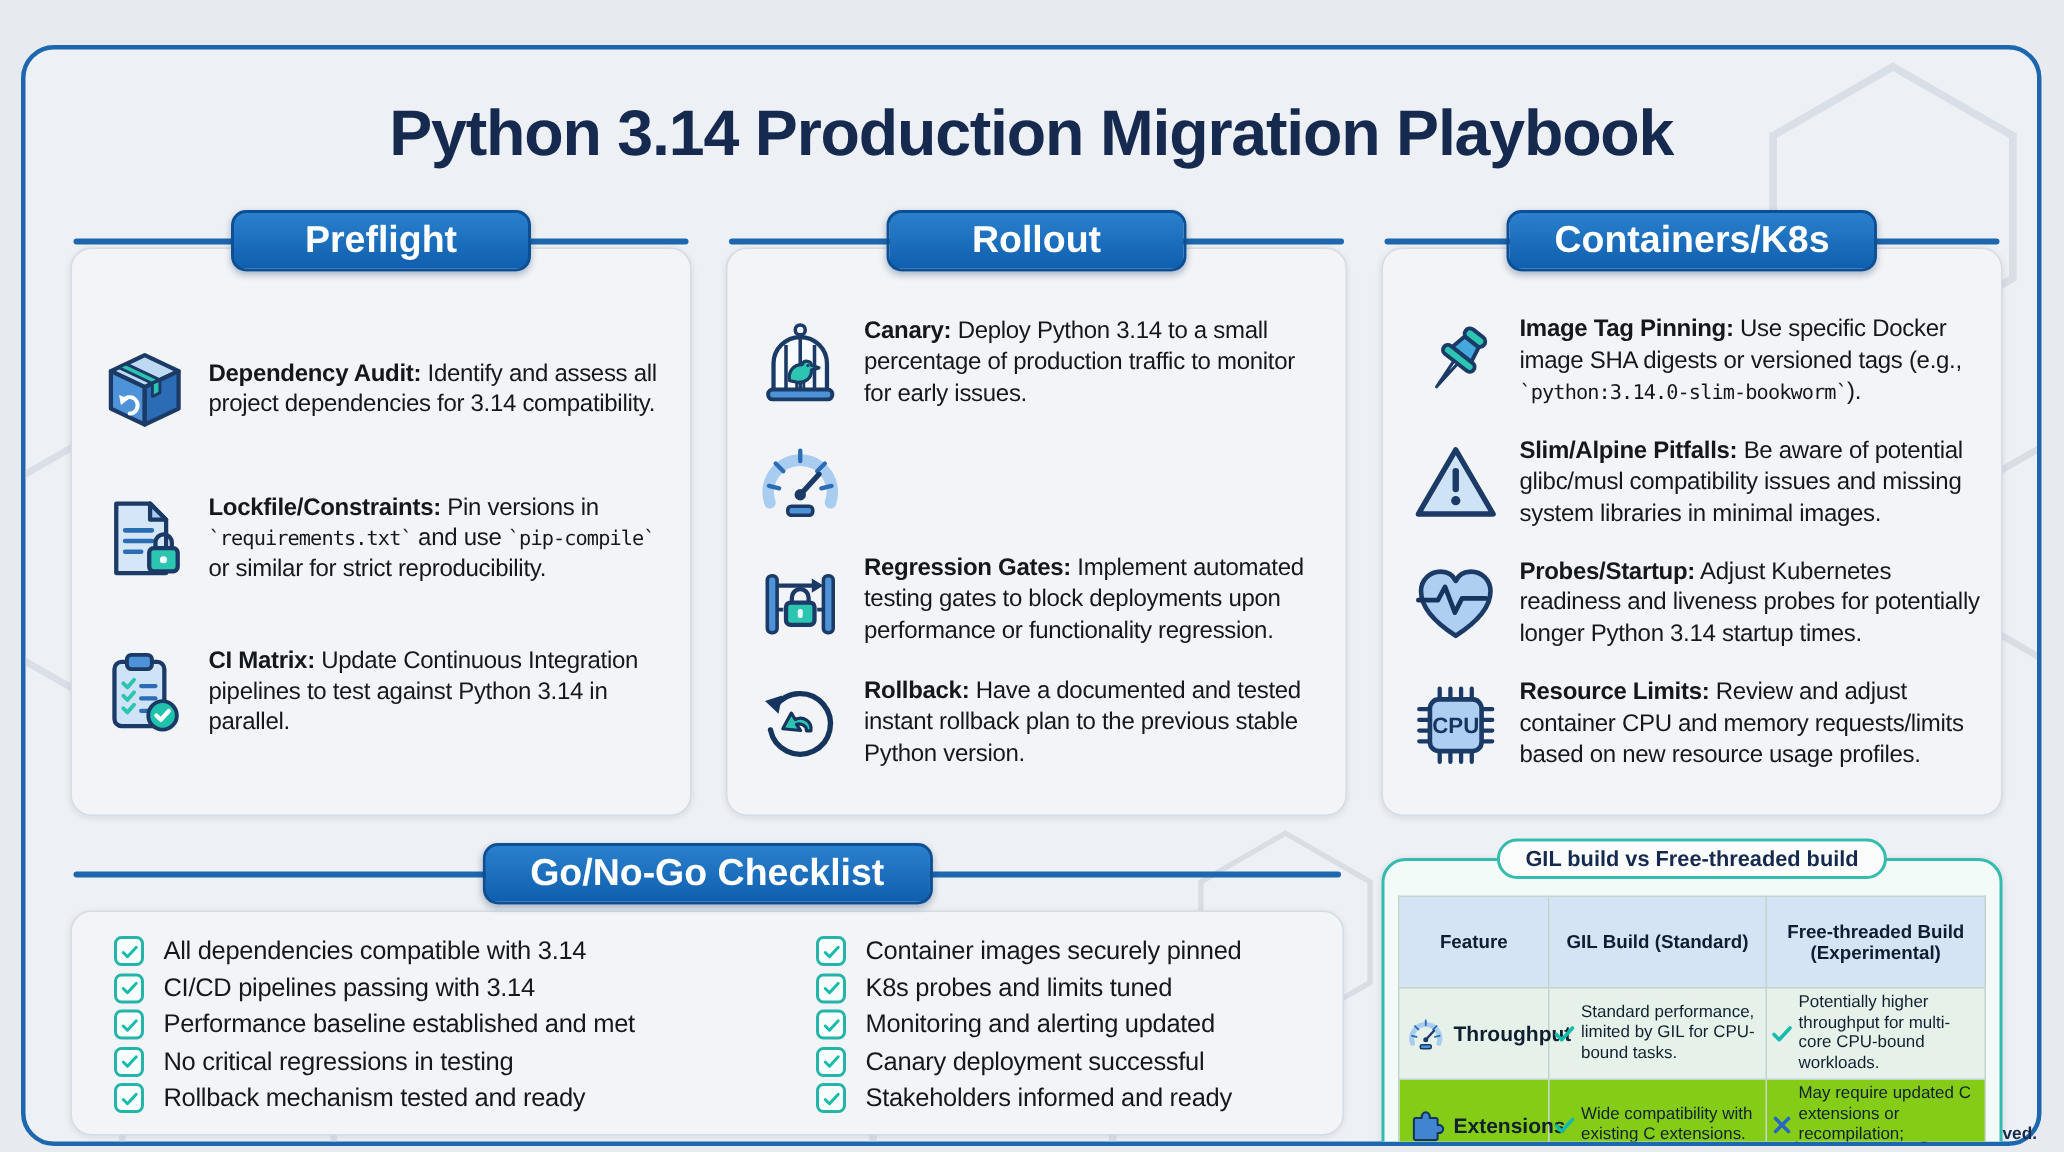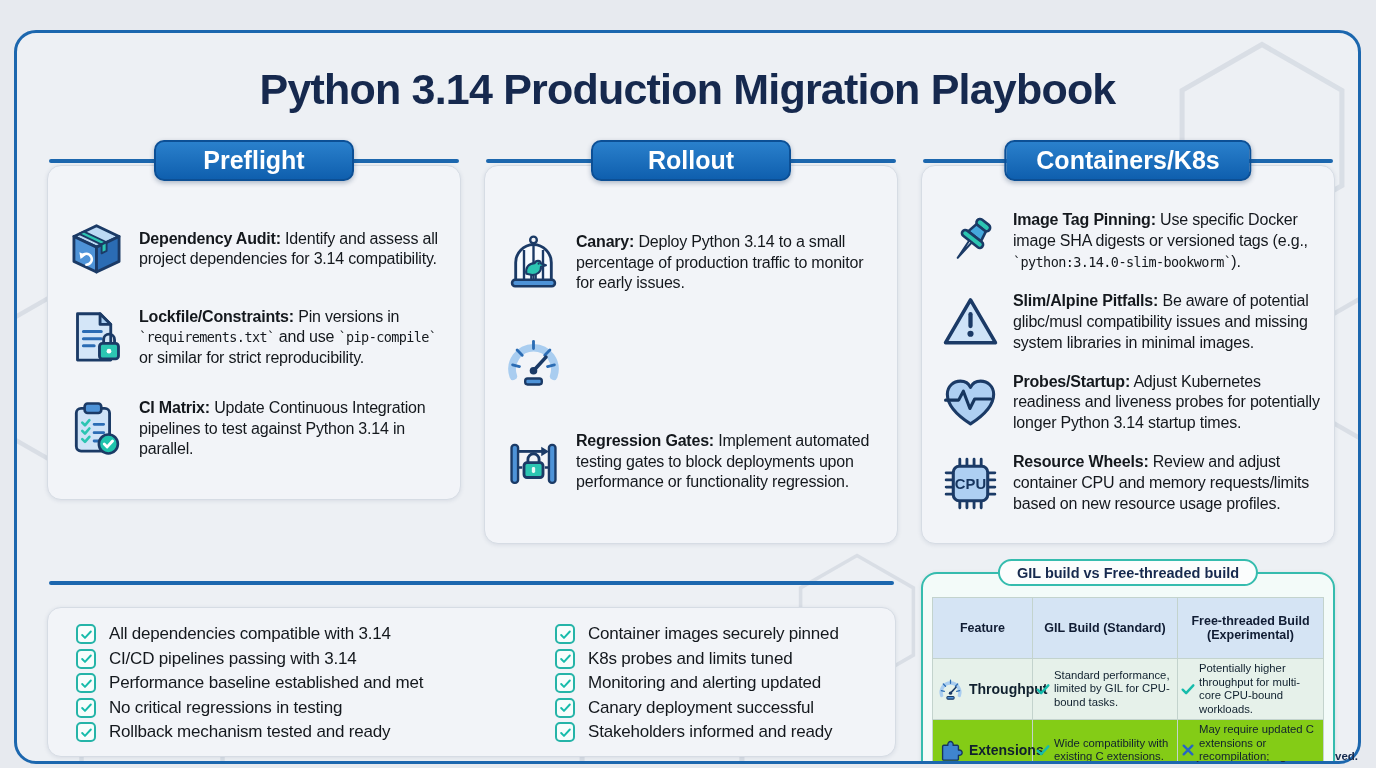--- a/index.html
+++ b/index.html
@@ -34,21 +34,21 @@
     background:#f2f4f8;border:1.5px solid #d6dce4;border-radius:14px;
     box-shadow:0 1px 4px rgba(30,50,90,.10);box-sizing:border-box;
   }
   .card.col{display:flex;flex-direction:column;justify-content:space-evenly;padding:26px 14px 10px 20px;}
   .item{display:flex;align-items:center;gap:14px;}
   .icn{width:57px;height:57px;flex:0 0 57px;}
   .txt{font-size:16px;line-height:1.3;letter-spacing:-.2px;}
   .txt b{font-weight:bold;}
   code{font-family:"DejaVu Sans Mono",monospace;font-size:13.5px;letter-spacing:-.6px;}
   
-  .card.check{display:grid;grid-template-columns:440px 1fr;padding:16px 2px 14px 28px;gap:11px;}
+  .card.check{display:grid;grid-template-columns:440px 1fr;padding:16px 2px 14px 28px;}
   .ckcol{display:flex;flex-direction:column;justify-content:space-between;}
   .ckcol.right{padding-left:28px;}
   .ck{display:flex;align-items:center;gap:13px;font-size:17px;letter-spacing:-.2px;}
   .ckbox{
     width:20px;height:20px;box-sizing:border-box;border:2.2px solid #25b4a8;border-radius:5px;
     background:#f7fdfc;display:flex;align-items:center;justify-content:center;flex:0 0 20px;
   }
   .ckbox svg{width:13px;height:13px;}
   
   .gil-pill{
@@ -218,21 +218,21 @@
     </svg>
   <svg class="decor" style="left:780px;top:520px;width:120px;height:137px">
       <use href="#i-hex"></use>
     </svg>
   <svg class="decor" style="left:-40px;top:260px;width:150px;height:171px">
       <use href="#i-hex"></use>
     </svg>
 
   <div class="page-title">Python 3.14 Production Migration Playbook</div>
 
-  <div class="sec" style="left:30px;top:107px;width:414px;height:360px;">
+  <div class="sec" style="left:30px;top:107px;width:414px;height:404px;">
     <div class="hline"></div>
     <div class="pill">Preflight</div>
     <div class="card col">
       <div class="item">
         <svg class="icn">
             <use href="#i-package"></use>
           </svg>
         <div class="txt"><b>Dependency Audit:</b><span> Identify and assess all project dependencies for 3.14 compatibility.</span></div>
       </div>
       <div class="item">
@@ -264,20 +264,26 @@
         <svg class="icn">
             <use href="#i-gauge"></use>
           </svg>
       </div>
       <div class="item">
         <svg class="icn">
             <use href="#i-gate"></use>
           </svg>
         <div class="txt"><b>Regression Gates:</b><span> Implement automated testing gates to block deployments upon performance or functionality regression.</span></div>
       </div>
+      <div class="item">
+        <svg class="icn">
+            <use href="#i-rollback"></use>
+          </svg>
+        <div class="txt"><b>Rollback:</b><span> Have a documented and tested instant rollback plan to the previous stable Python version.</span></div>
+      </div>
     </div>
   </div>
 
   <div class="sec" style="left:904px;top:107px;width:414px;height:404px;">
     <div class="hline"></div>
     <div class="pill">Containers/K8s</div>
     <div class="card col">
       <div class="item">
         <svg class="icn">
             <use href="#i-pin"></use>
@@ -293,27 +299,28 @@
       <div class="item">
         <svg class="icn">
             <use href="#i-heart"></use>
           </svg>
         <div class="txt"><b>Probes/Startup:</b><span> Adjust Kubernetes readiness and liveness probes for potentially longer Python 3.14 startup times.</span></div>
       </div>
       <div class="item">
         <svg class="icn">
             <use href="#i-cpu"></use>
           </svg>
-        <div class="txt"><b>Resource Wheels:</b><span> Review and adjust container CPU and memory requests/limits based on new resource usage profiles.</span></div>
+        <div class="txt"><b>Resource Limits:</b><span> Review and adjust container CPU and memory requests/limits based on new resource usage profiles.</span></div>
       </div>
     </div>
   </div>
 
   <div class="sec" style="left:30px;top:529px;width:849px;height:195px;">
     <div class="hline"></div>
+    <div class="pill">Go/No-Go Checklist</div>
     <div class="card check" style="top:45px;">
       <div class="ckcol">
         <div class="ck">
             <span class="ckbox">
               <svg>
                 <use href="#i-check"></use>
               </svg>
             </span>
             <span>All dependencies compatible with 3.14</span>
           </div>

